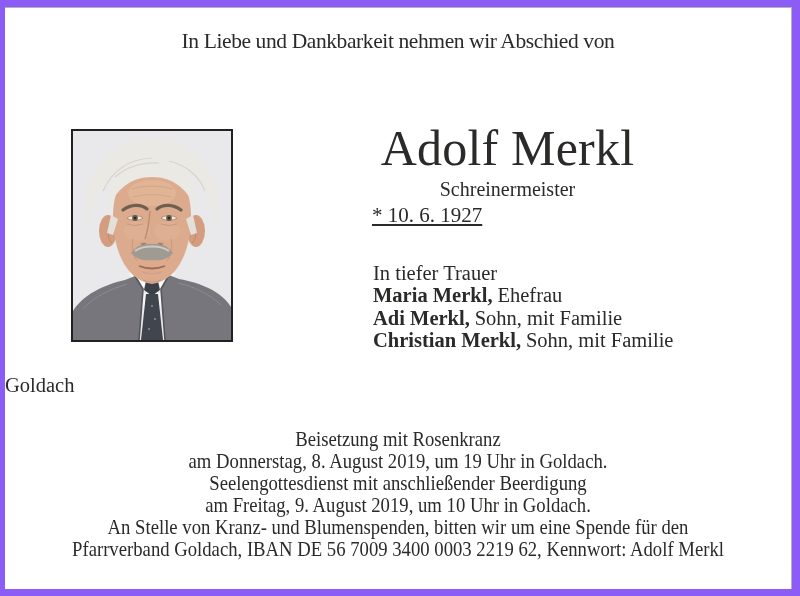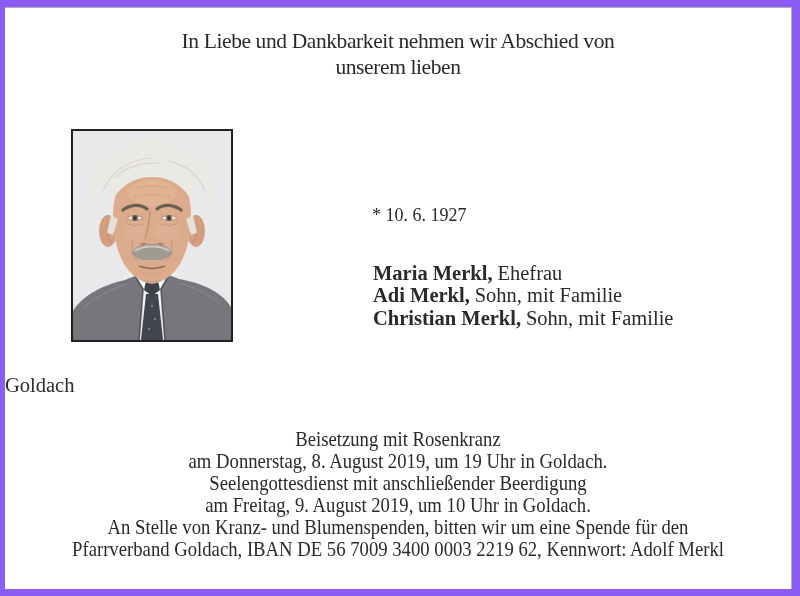--- a/index.html
+++ b/index.html
@@ -33,21 +33,21 @@
   }
   .title-block {
     position: absolute; left: 362px; top: 115px; width: 281px;
     text-align: center;
   }
   .deceased-name { font-size: 50px; line-height: 50px; letter-spacing: 0.2px; white-space: nowrap; }
   .profession { font-size: 20px; line-height: 22px; margin-top: 5px; }
   .dates {
     position: absolute; left: 367px; top: 196px; width: 266px;
     display: flex; justify-content: space-between;
-    font-size: 18px; line-height: 22px;
+    font-size: 21px; line-height: 22px; text-decoration: underline;
   }
   .family {
     position: absolute; left: 368px; top: 254px;
     font-size: 20.5px; line-height: 22.3px; white-space: nowrap;
   }
   .family .fam-name { font-weight: bold; }
   .family .relation { padding-left: 0.24em; }
   .funeral {
     position: absolute; left: 0; top: 421px; width: 100%;
     text-align: center; font-size: 21px; line-height: 21.9px;
@@ -56,21 +56,20 @@
   }
 </style>
 </head>
 <body>
 
 <div class="sheet">
   <div class="inner">
 
     <div class="intro">
       <div>In Liebe und Dankbarkeit nehmen wir Abschied von</div>
-      <div>unserem lieben</div>
     </div>
 
     <div class="photo-frame">
       <svg viewBox="0 0 158 209" preserveAspectRatio="none">
         <rect width="158" height="209" fill="#e9e9eb"></rect>
         <g>
           <path d="M60 128 L60 172 L98 172 L98 128 Z" fill="#d5a285"></path>
           <path d="M56 142 L79 198 L102 142 Z" fill="#f6f6f4"></path>
           <path d="M60 140 L72 162 L79 149 L68 135 Z" fill="#fbfbf9" stroke="#d8d8d4" stroke-width="0.6"></path>
           <path d="M98 140 L86 162 L79 149 L90 135 Z" fill="#fbfbf9" stroke="#d8d8d4" stroke-width="0.6"></path>
@@ -125,26 +124,31 @@
           <path d="M120 84 L124 102 L118 104 L113 88 Z" fill="#e3e0da"></path>
           <path d="M30 60 C40 38 58 28 79 27" stroke="#d7d4cd" stroke-width="1.2" fill="none"></path>
           <path d="M42 46 C56 34 70 31 86 32" stroke="#d7d4cd" stroke-width="1.2" fill="none"></path>
           <path d="M96 30 C112 34 126 44 132 60" stroke="#d7d4cd" stroke-width="1.2" fill="none"></path>
         </g>
       </svg>
     </div>
 
     <div class="photo-caption">Goldach</div>
 
+    <div class="title-block">
+      <div class="deceased-name">Adolf Merkl</div>
+      <div class="profession">Schreinermeister</div>
+    </div>
 
     <div class="dates">
       <span>* 10. 6. 1927</span>
     </div>
 
     <div class="family">
+      <div>In tiefer Trauer</div>
       <div class="family-line"><span class="fam-name">Maria Merkl,</span><span class="relation">Ehefrau</span></div>
       <div class="family-line"><span class="fam-name">Adi Merkl,</span><span class="relation">Sohn, mit Familie</span></div>
       <div class="family-line"><span class="fam-name">Christian Merkl,</span><span class="relation">Sohn, mit Familie</span></div>
     </div>
 
     <div class="funeral">
       <div>Beisetzung mit Rosenkranz</div>
       <div>am Donnerstag, 8. August 2019, um 19 Uhr in Goldach.</div>
       <div>Seelengottesdienst mit anschließender Beerdigung</div>
       <div>am Freitag, 9. August 2019, um 10 Uhr in Goldach.</div>

